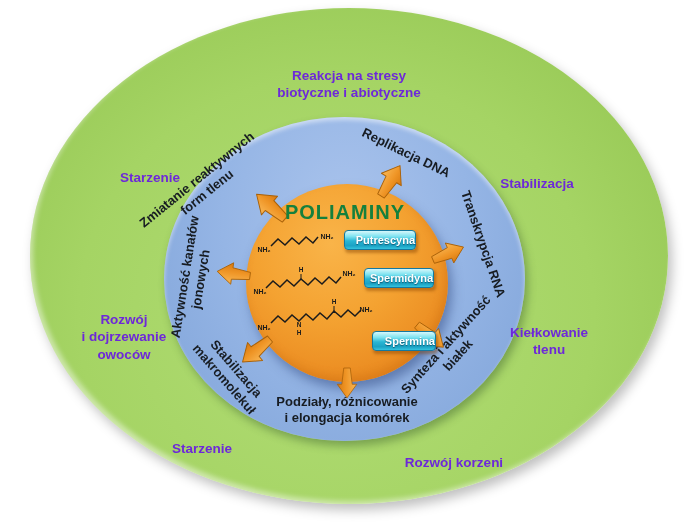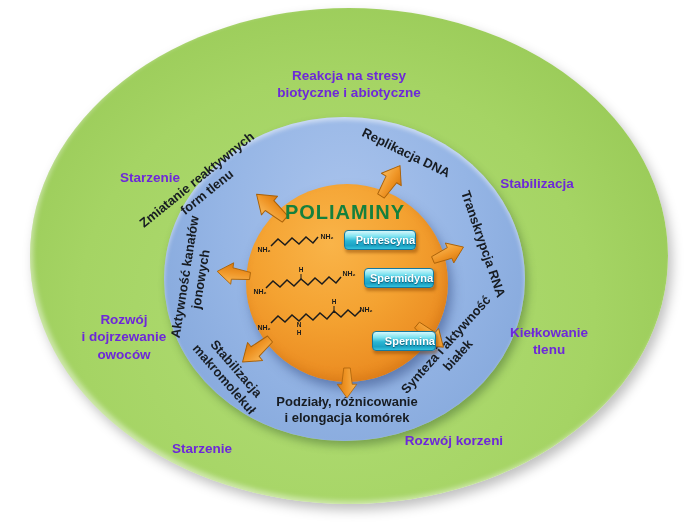--- a/index.html
+++ b/index.html
@@ -132,15 +132,15 @@
   <div class="lbl outer" style="left:349px;top:84px;">Reakcja na stresy
 biotyczne i abiotyczne</div>
   <div class="lbl outer" style="left:150px;top:178px;">Starzenie</div>
   <div class="lbl outer" style="left:537px;top:184px;">Stabilizacja</div>
   <div class="lbl outer" style="left:124px;top:337px;">Rozwój
 i dojrzewanie
 owoców</div>
   <div class="lbl outer" style="left:549px;top:341px;">Kiełkowanie
 tlenu</div>
   <div class="lbl outer" style="left:202px;top:449px;">Starzenie</div>
-  <div class="lbl outer" style="left:454px;top:441px;">Rozwój korzeni</div>
+  <div class="lbl outer" style="left:454px;top:463px;">Rozwój korzeni</div>
 
 </div>
 
 </body></html>

